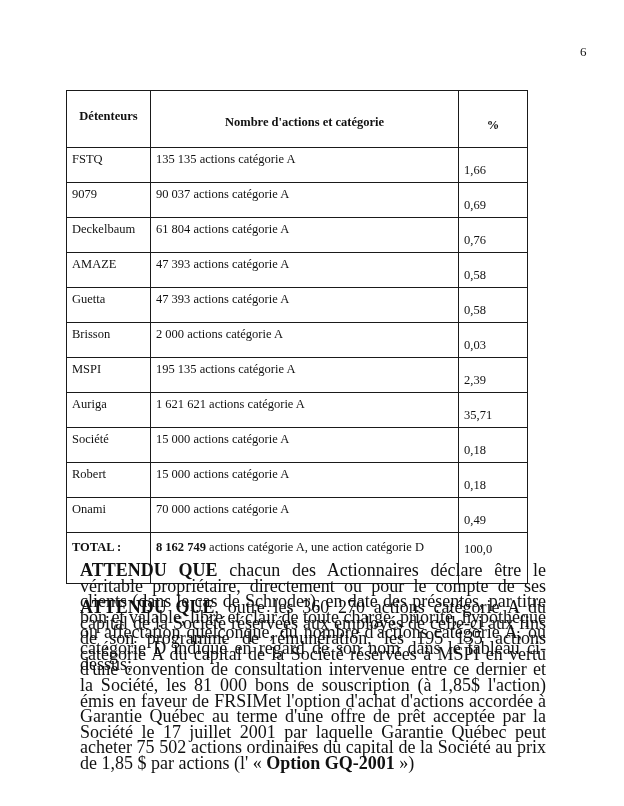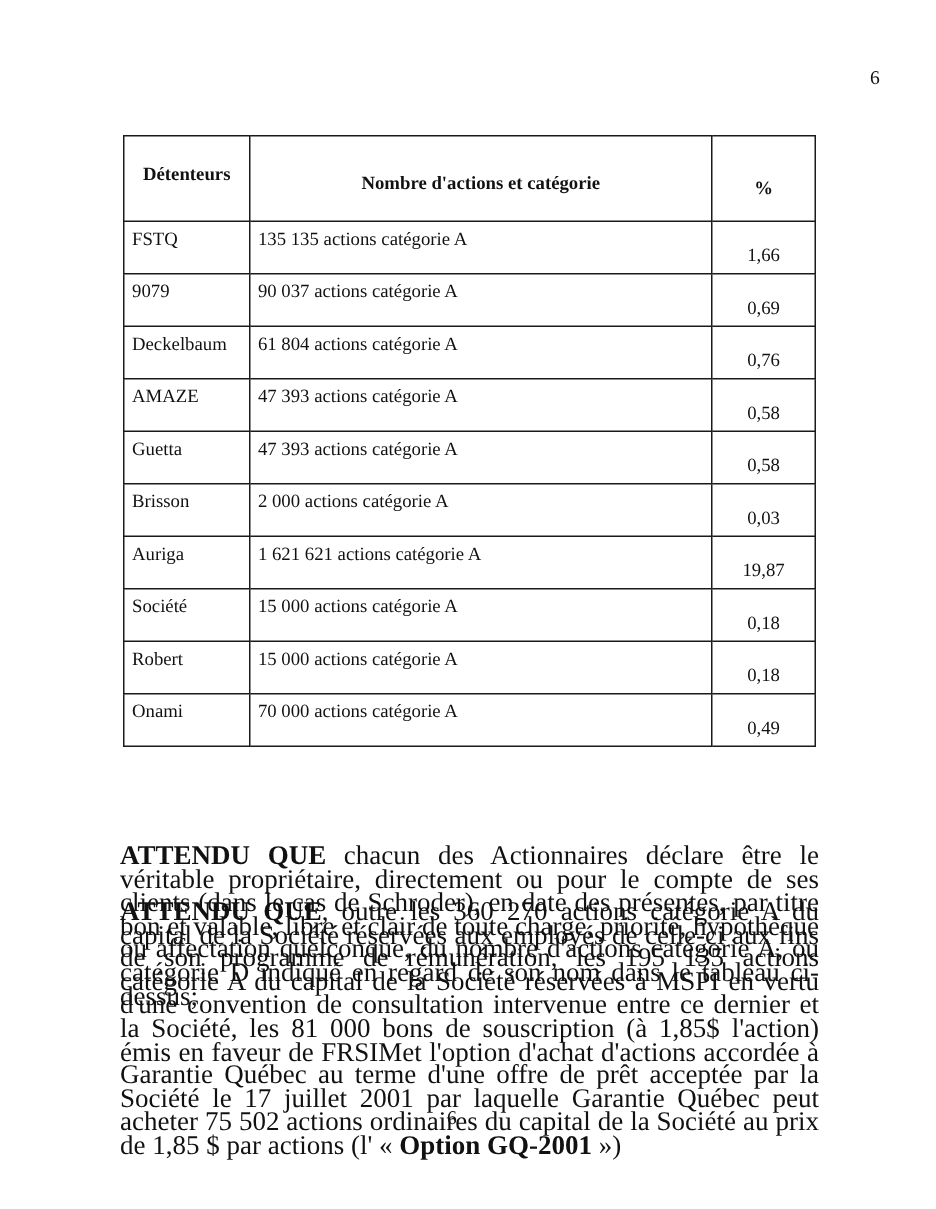--- a/index.html
+++ b/index.html
@@ -22,21 +22,21 @@
       font-size: 13px;
     }
     .page-number-bottom {
       position: absolute;
       left: 298px;
       top: 737px;
       font-size: 13px;
     }
     table.holders {
       position: absolute;
-      left: 82px;
+      left: 66px;
       top: 90px;
       width: 462px;
       border-collapse: collapse;
       font-size: 12.5px;
     }
     table.holders th, table.holders td {
       border: 1.6px solid #1a1a1a;
       padding: 0 5px;
       vertical-align: top;
     }
@@ -49,21 +49,20 @@
     }
     table.holders th.col-holder { width: 73px; padding-bottom: 6px; }
     table.holders th.col-count { width: 298px; padding-top: 6px; border-radius: 13px; }
     table.holders th.col-pct { width: 58px; padding-top: 12px; }
     table.holders td {
       height: 30px;
     }
     table.holders td.holder { padding-top: 4px; }
     table.holders td.count { padding-top: 4px; }
     table.holders td.pct {
-      text-align: center;
       vertical-align: bottom;
       padding-bottom: 4px;
     }
     table.holders tr.total-row td {
       height: 37px;
       padding-top: 7px;
     }
     table.holders tr.total-row td.pct {
       vertical-align: top;
       padding-top: 9px;
@@ -120,39 +119,49 @@
       <td class="holder">Guetta</td>
       <td class="count">47 393 actions catégorie A</td>
       <td class="pct">0,58</td>
     </tr>
     <tr>
       <td class="holder">Brisson</td>
       <td class="count">2 000 actions catégorie A</td>
       <td class="pct">0,03</td>
     </tr>
     <tr>
+      <td class="holder">MSPI</td>
+      <td class="count">195 135 actions catégorie A</td>
+      <td class="pct">2,39</td>
+    </tr>
+    <tr>
       <td class="holder">Auriga</td>
       <td class="count">1 621 621 actions catégorie A</td>
-      <td class="pct">19,87</td>
+      <td class="pct">35,71</td>
     </tr>
     <tr>
       <td class="holder">Société</td>
       <td class="count">15 000 actions catégorie A</td>
       <td class="pct">0,18</td>
     </tr>
     <tr>
       <td class="holder">Robert</td>
       <td class="count">15 000 actions catégorie A</td>
       <td class="pct">0,18</td>
     </tr>
     <tr>
       <td class="holder">Onami</td>
       <td class="count">70 000 actions catégorie A</td>
       <td class="pct">0,49</td>
     </tr>
+    <tr class="total-row">
+      <td class="holder bold">TOTAL :</td>
+      <td class="count"><span class="bold">8 162 749</span><span> actions catégorie A, une action catégorie D</span></td>
+      <td class="pct">100,0</td>
+    </tr>
   </tbody>
 </table>
 
 <p class="paragraph p1"><span class="lead">ATTENDU QUE</span><span> chacun des Actionnaires déclare être le véritable propriétaire, directement ou pour le compte de ses clients (dans le cas de Schroder), en date des présentes, par titre bon et valable, libre et clair de toute charge, priorité, hypothèque ou affectation quelconque, du nombre d'actions catégorie A, ou catégorie D indiqué en regard de son nom dans le tableau ci-dessus;</span></p>
 
 <p class="paragraph p2"><span class="lead">ATTENDU QUE</span><span>, outre les 360 270  actions catégorie A du capital de la Société réservées aux employés de celle-ci aux fins de son programme de rémunération, les 195 135 actions catégorie A du capital de la Société réservées à MSPI en vertu d'une convention de consultation intervenue entre ce dernier et la Société, les 81 000 bons de souscription (à 1,85$ l'action) émis en faveur de FRSIMet l'option d'achat d'actions accordée à Garantie Québec au terme d'une offre de prêt acceptée par la Société le 17 juillet 2001 par laquelle Garantie Québec peut acheter 75 502 actions ordinaires du capital de la Société au prix de 1,85 $ par actions (l' « </span><span class="bold">Option GQ-2001</span><span> »)</span></p>
 
 <div class="page-number-bottom">6</div>
 
 </body></html>

